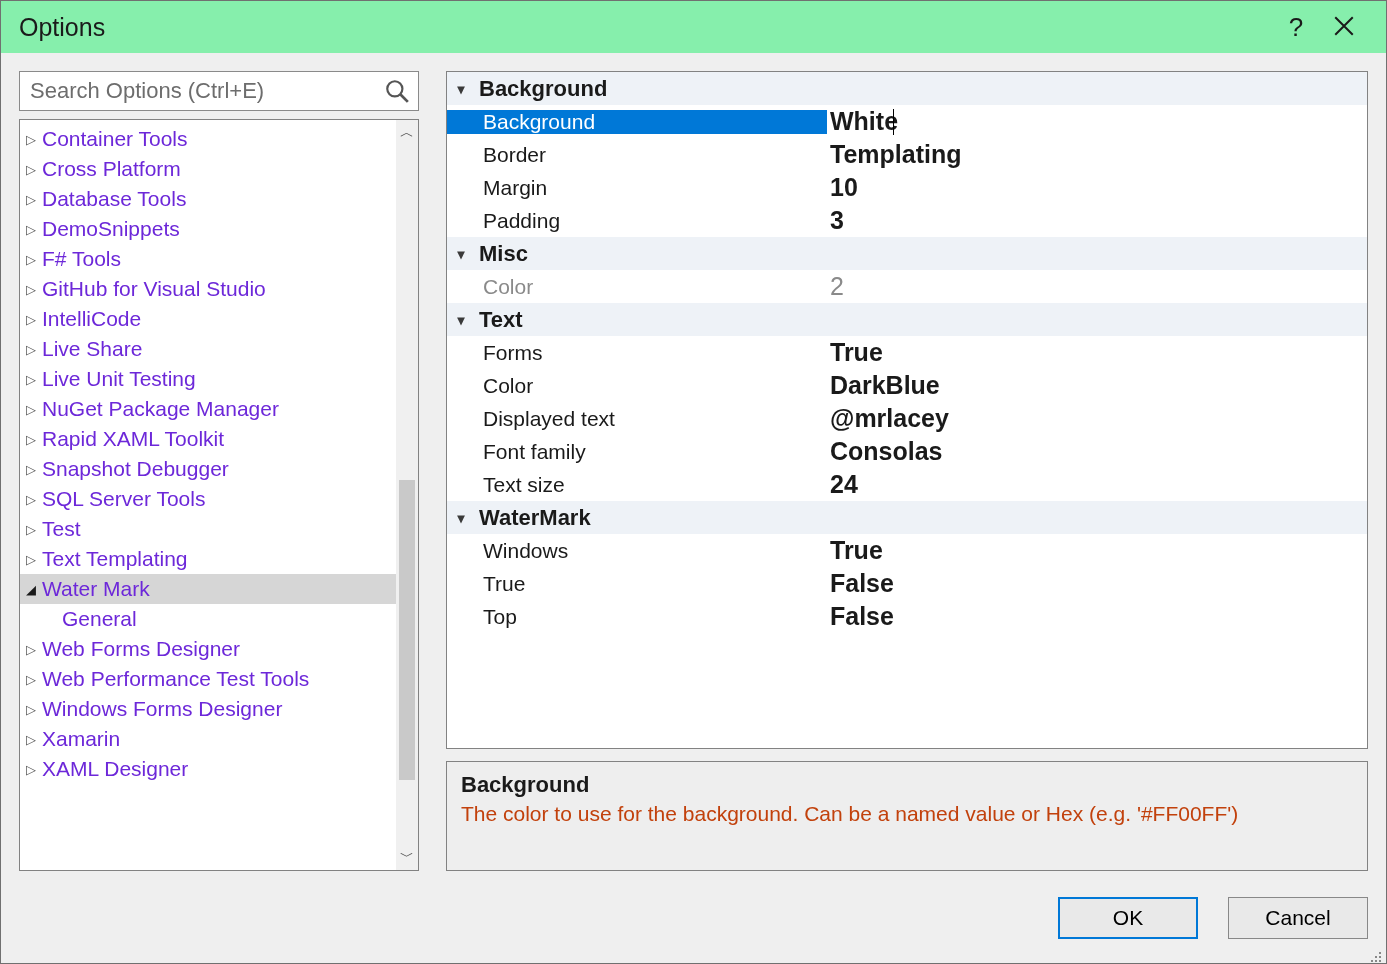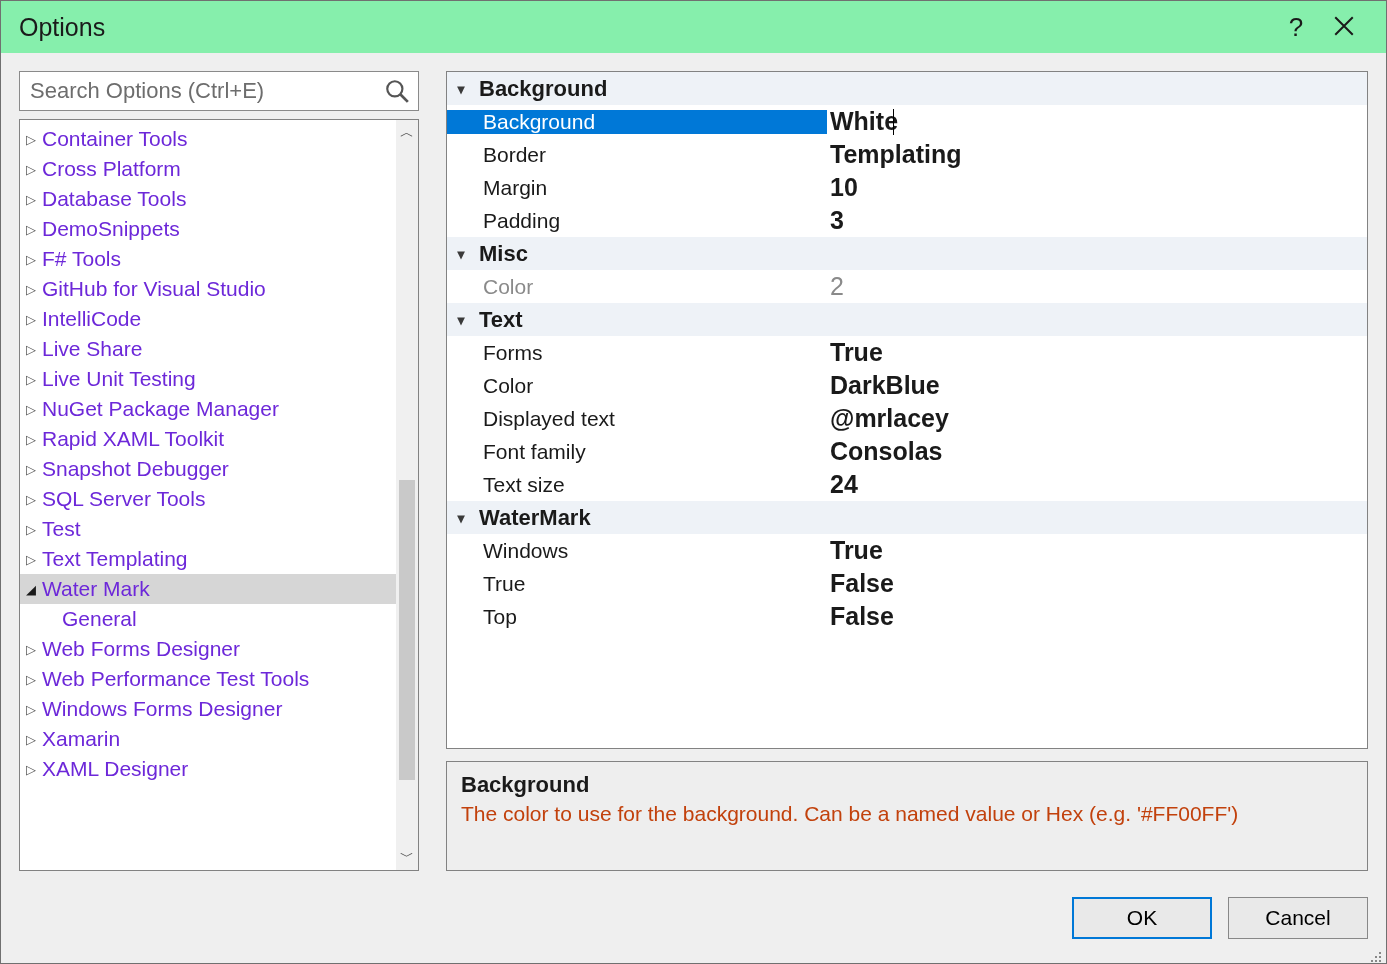--- a/index.html
+++ b/index.html
@@ -34,21 +34,21 @@
 .pg-cat .catname { padding-left: 4px; }
 .pg-prop .pname { width: 380px; padding-left: 36px; font-size: 21px; }
 .pg-prop .pval { flex: 1; font-weight: 700; font-size: 25px; padding-left: 3px; }
 .pg-prop.selected .pname { background: #0078d7; color: #fff; }
 .pg-prop.selected .pval { position: relative; }
 .pg-prop.selected .pval::after { content: ""; position: absolute; left: 66px; top: 2px; width: 1px; height: 26px; background: #000; }
 .pg-prop.disabled .pname, .pg-prop.disabled .pval { color: #8a8a8a; font-weight: 400; }
 .helppane { border: 1px solid #828282; background: #eeeeee; padding: 10px 14px; height: 110px; }
 .helppane .hp-title { font-weight: 700; font-size: 22px; margin-bottom: 4px; }
 .helppane .hp-desc { font-size: 21px; color: #c2410c; }
-.buttons { display: flex; justify-content: flex-end; gap: 16px; padding: 8px 18px 24px 0; }
+.buttons { display: flex; justify-content: flex-end; gap: 30px; padding: 8px 18px 24px 0; }
 .btn { width: 140px; height: 42px; border: 1px solid #888; background: #e9e9e9; font-size: 21px; cursor: pointer; }
 .btn.primary { border: 2px solid #0078d7; background: #e9e9e9; }
 .resize-grip { position: absolute; right: 4px; bottom: 4px; width: 16px; height: 16px; }
 .resize-grip svg { width: 16px; height: 16px; }
 </style>
 </head>
 <body>
 
 <div class="window">
   <div class="titlebar">

